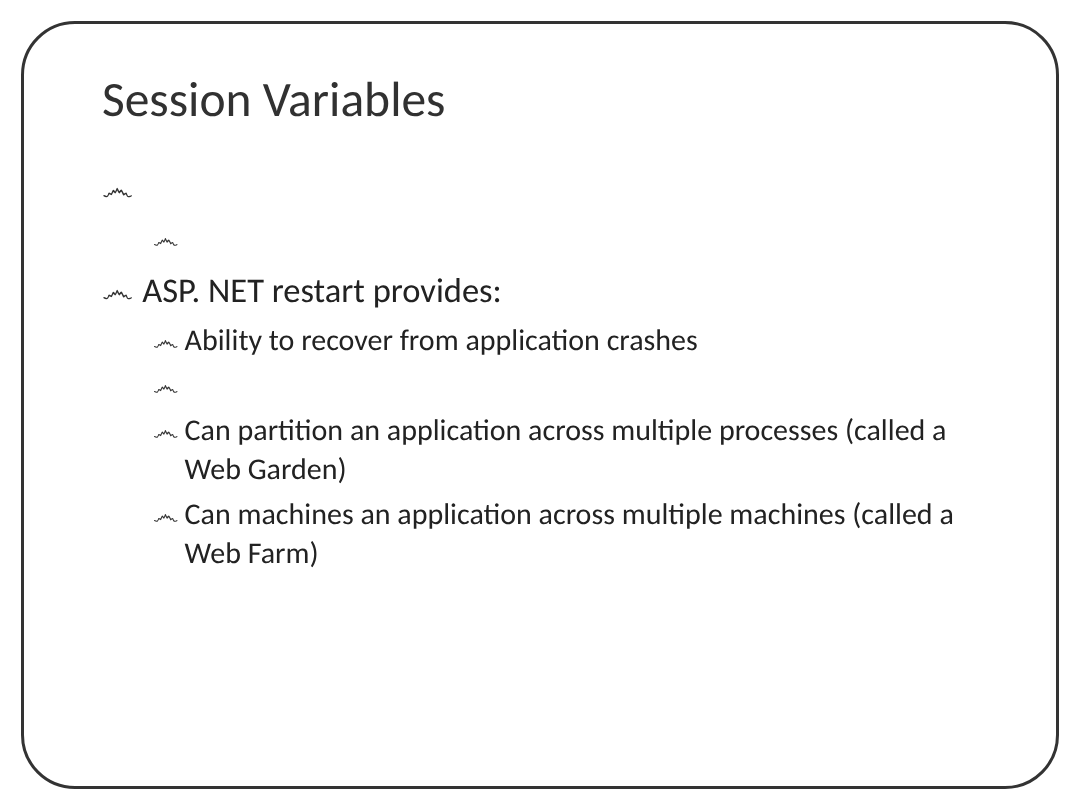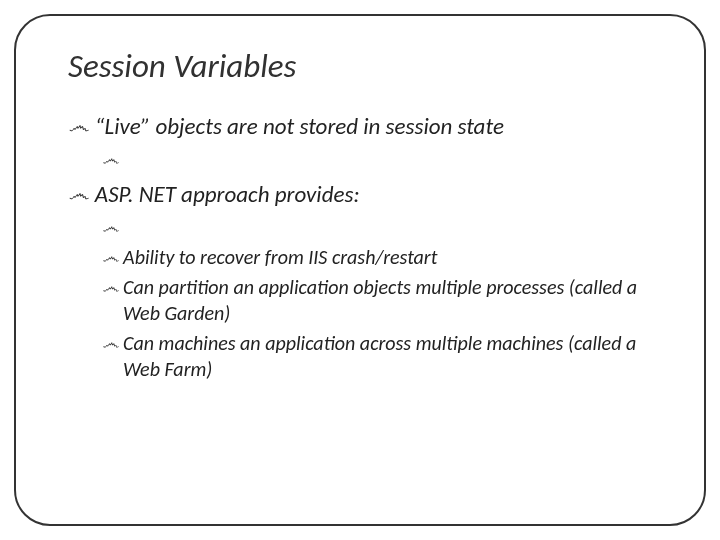--- a/index.html
+++ b/index.html
@@ -1,15 +1,15 @@
 <!DOCTYPE html>
 <html><head>
   <meta charset="utf-8">
   <style>
-    * { margin: 0; padding: 0; box-sizing: border-box; font-style: italic; }
+    * { margin: 0; padding: 0; box-sizing: border-box; }
     body {
       width: 720px;
       height: 540px;
       background: #fff;
       font-family: Calibri, "Segoe UI", Arial, sans-serif;
       color: #222;
       position: relative;
     }
     .slide-frame {
       position: absolute;
@@ -63,45 +63,44 @@
     .spacer-sm { height: 4px; }
   </style>
 </head>
 <body>
 
 <div class="slide-frame">
   <h1 class="title">Session Variables</h1>
 
   <div class="bullet-l1">
     <span class="icon">෴</span>
-    <span class="text">“Live” objects are not stored in session state</span>
   </div>
 
   <div class="bullet-l2">
     <span class="icon">෴</span>
   </div>
 
   <div class="spacer-sm"></div>
 
   <div class="bullet-l1">
     <span class="icon">෴</span>
-    <span class="text">ASP. NET approach provides:</span>
+    <span class="text">ASP. NET restart provides:</span>
+  </div>
+
+  <div class="bullet-l2">
+    <span class="icon">෴</span>
+    <span class="text">Ability to recover from application crashes</span>
   </div>
 
   <div class="bullet-l2">
     <span class="icon">෴</span>
   </div>
 
   <div class="bullet-l2">
     <span class="icon">෴</span>
-    <span class="text">Ability to recover from IIS crash/restart</span>
-  </div>
-
-  <div class="bullet-l2">
-    <span class="icon">෴</span>
-    <span class="text">Can partition an application objects multiple processes (called a Web Garden)</span>
+    <span class="text">Can partition an application across multiple processes (called a Web Garden)</span>
   </div>
 
   <div class="bullet-l2">
     <span class="icon">෴</span>
     <span class="text">Can machines an application across multiple machines (called a Web Farm)</span>
   </div>
 </div>
 
 </body></html>

